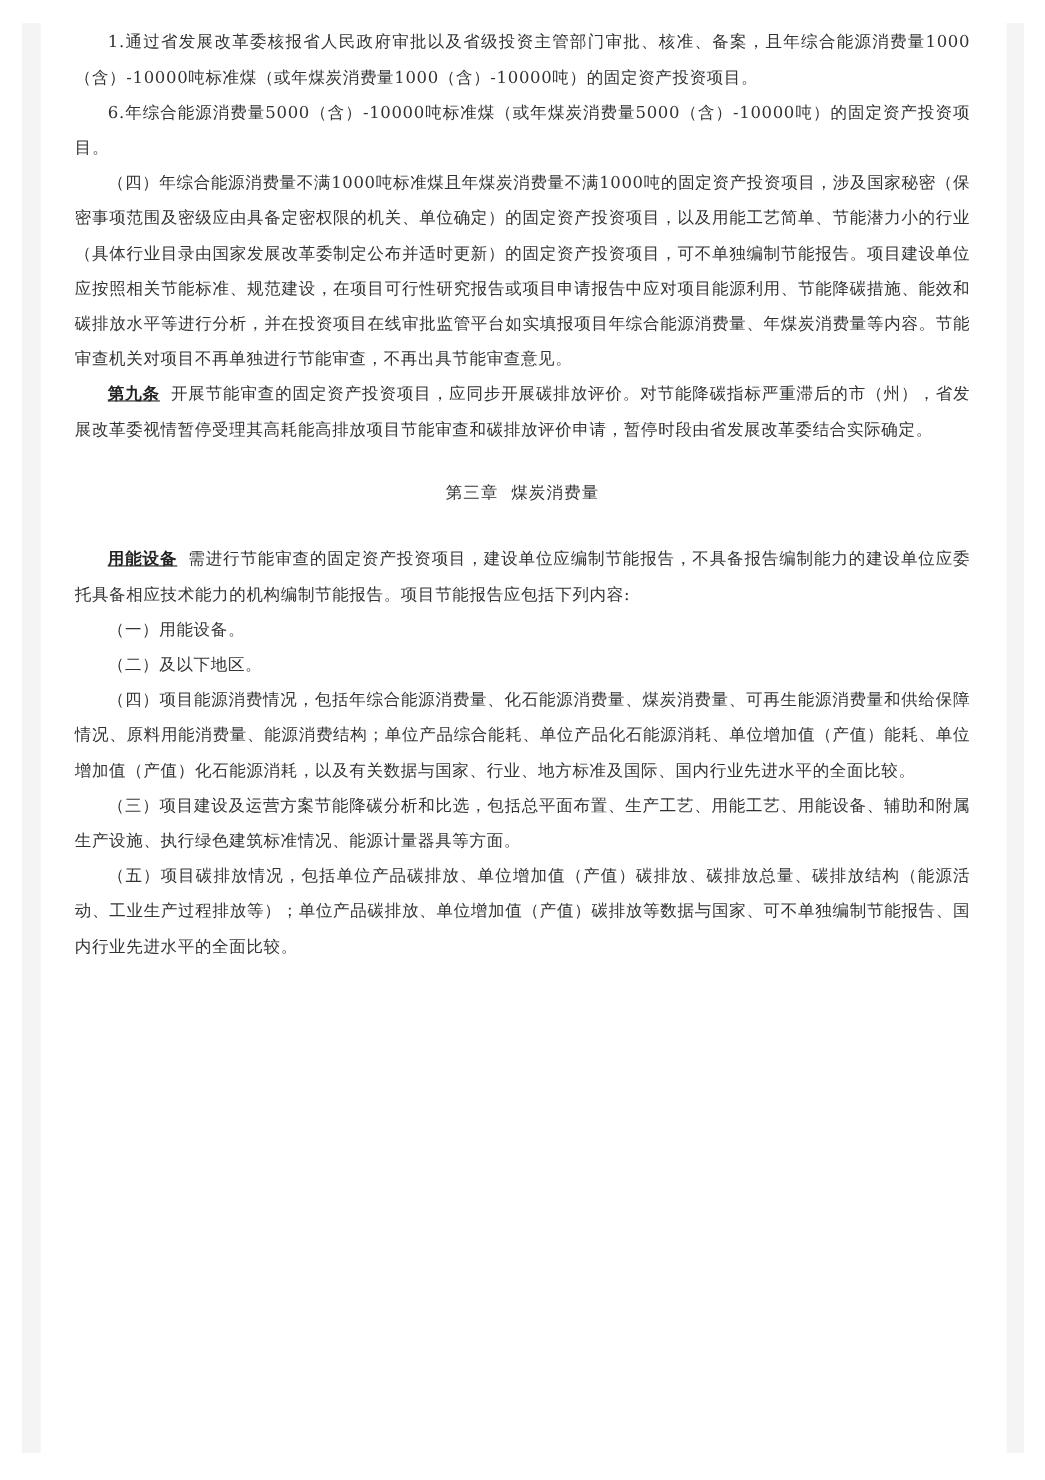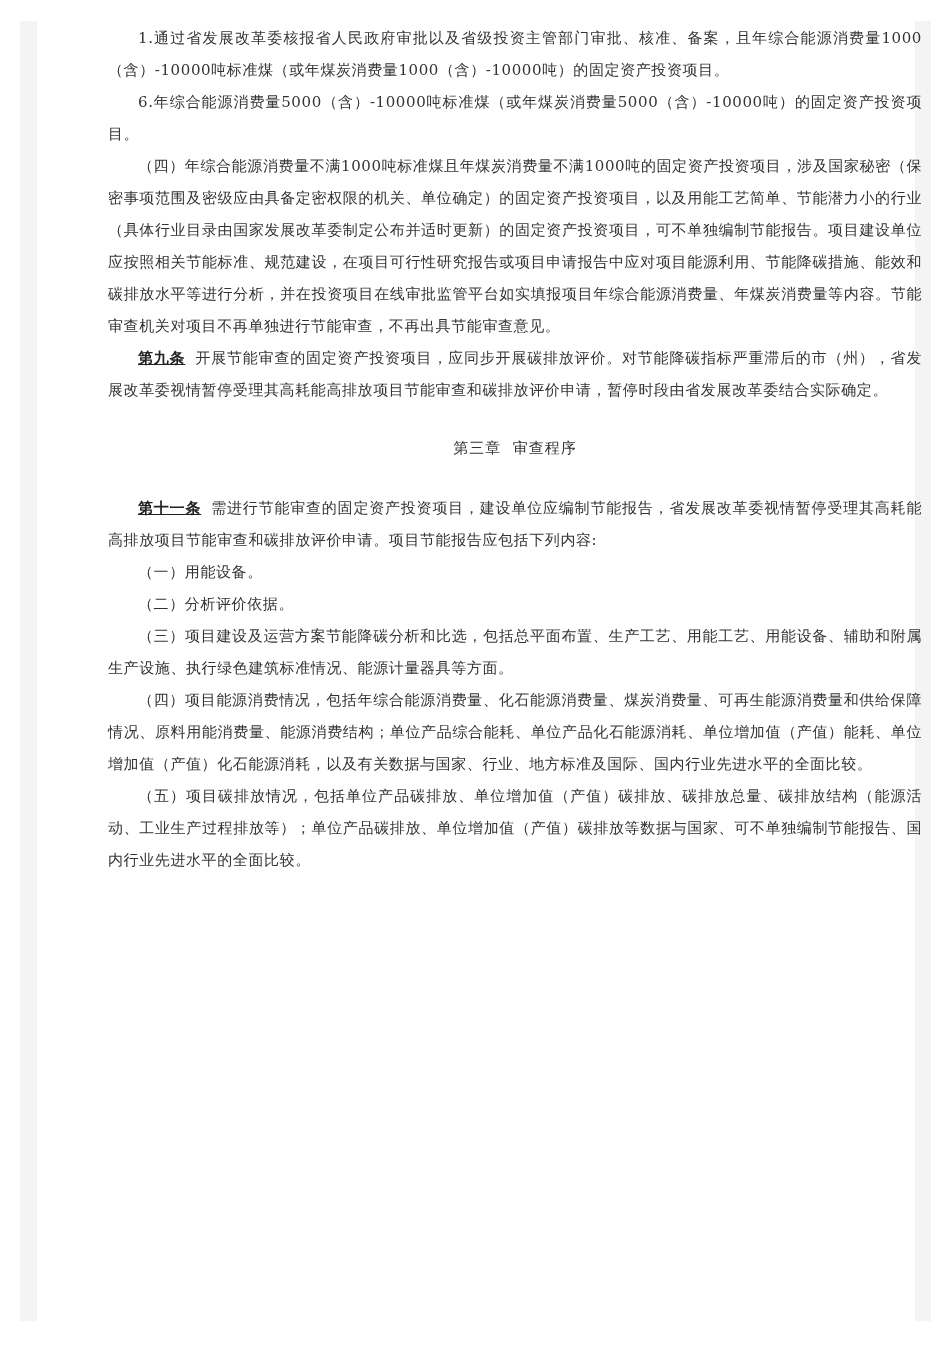--- a/index.html
+++ b/index.html
@@ -33,21 +33,20 @@
     .content {
       position: absolute;
       left: 68px;
       top: 22px;
       width: 814px;
       color: #333333;
       font-size: 15px;
       line-height: 32px;
       letter-spacing: 0.6px;
       text-align: justify;
-      margin-left: 40px;
     }
     .content p {
       margin: 0;
       text-indent: 2em;
     }
     .content b {
       font-family: "DejaVu Sans", "Liberation Sans", sans-serif;
       font-weight: bold;
       color: #222222;
       margin-right: 10px;
@@ -70,21 +69,21 @@
 <div class="page"></div>
 
 <div class="content">
   <p>1.通过省发展改革委核报省人民政府审批以及省级投资主管部门审批、核准、备案，且年综合能源消费量1000（含）-10000吨标准煤（或年煤炭消费量1000（含）-10000吨）的固定资产投资项目。</p>
   <p>6.年综合能源消费量5000（含）-10000吨标准煤（或年煤炭消费量5000（含）-10000吨）的固定资产投资项目。</p>
   <p>（四）年综合能源消费量不满1000吨标准煤且年煤炭消费量不满1000吨的固定资产投资项目，涉及国家秘密（保密事项范围及密级应由具备定密权限的机关、单位确定）的固定资产投资项目，以及用能工艺简单、节能潜力小的行业（具体行业目录由国家发展改革委制定公布并适时更新）的固定资产投资项目，可不单独编制节能报告。项目建设单位应按照相关节能标准、规范建设，在项目可行性研究报告或项目申请报告中应对项目能源利用、节能降碳措施、能效和碳排放水平等进行分析，并在投资项目在线审批监管平台如实填报项目年综合能源消费量、年煤炭消费量等内容。节能审查机关对项目不再单独进行节能审查，不再出具节能审查意见。</p>
 
   <p><b>第九条</b><span>开展节能审查的固定资产投资项目，应同步开展碳排放评价。对节能降碳指标严重滞后的市（州），省发展改革委视情暂停受理其高耗能高排放项目节能审查和碳排放评价申请，暂停时段由省发展改革委结合实际确定。</span></p>
 
 
-  <p class="chapter" style="white-space:pre;">第三章  审查程序</p>
+  <p class="chapter" style="white-space:pre;">第三章  煤炭消费量</p>
 
-  <p><b>第十一条</b><span>需进行节能审查的固定资产投资项目，建设单位应编制节能报告，省发展改革委视情暂停受理其高耗能高排放项目节能审查和碳排放评价申请。项目节能报告应包括下列内容:</span></p>
+  <p><b>用能设备</b><span>需进行节能审查的固定资产投资项目，建设单位应编制节能报告，不具备报告编制能力的建设单位应委托具备相应技术能力的机构编制节能报告。项目节能报告应包括下列内容:</span></p>
   <p>（一）用能设备。</p>
-  <p>（二）分析评价依据。</p>
+  <p>（二）及以下地区。</p>
+  <p>（四）项目能源消费情况，包括年综合能源消费量、化石能源消费量、煤炭消费量、可再生能源消费量和供给保障情况、原料用能消费量、能源消费结构；单位产品综合能耗、单位产品化石能源消耗、单位增加值（产值）能耗、单位增加值（产值）化石能源消耗，以及有关数据与国家、行业、地方标准及国际、国内行业先进水平的全面比较。</p>
   <p>（三）项目建设及运营方案节能降碳分析和比选，包括总平面布置、生产工艺、用能工艺、用能设备、辅助和附属生产设施、执行绿色建筑标准情况、能源计量器具等方面。</p>
-  <p>（四）项目能源消费情况，包括年综合能源消费量、化石能源消费量、煤炭消费量、可再生能源消费量和供给保障情况、原料用能消费量、能源消费结构；单位产品综合能耗、单位产品化石能源消耗、单位增加值（产值）能耗、单位增加值（产值）化石能源消耗，以及有关数据与国家、行业、地方标准及国际、国内行业先进水平的全面比较。</p>
   <p>（五）项目碳排放情况，包括单位产品碳排放、单位增加值（产值）碳排放、碳排放总量、碳排放结构（能源活动、工业生产过程排放等）；单位产品碳排放、单位增加值（产值）碳排放等数据与国家、可不单独编制节能报告、国内行业先进水平的全面比较。</p>
 </div>
 
 </body></html>

